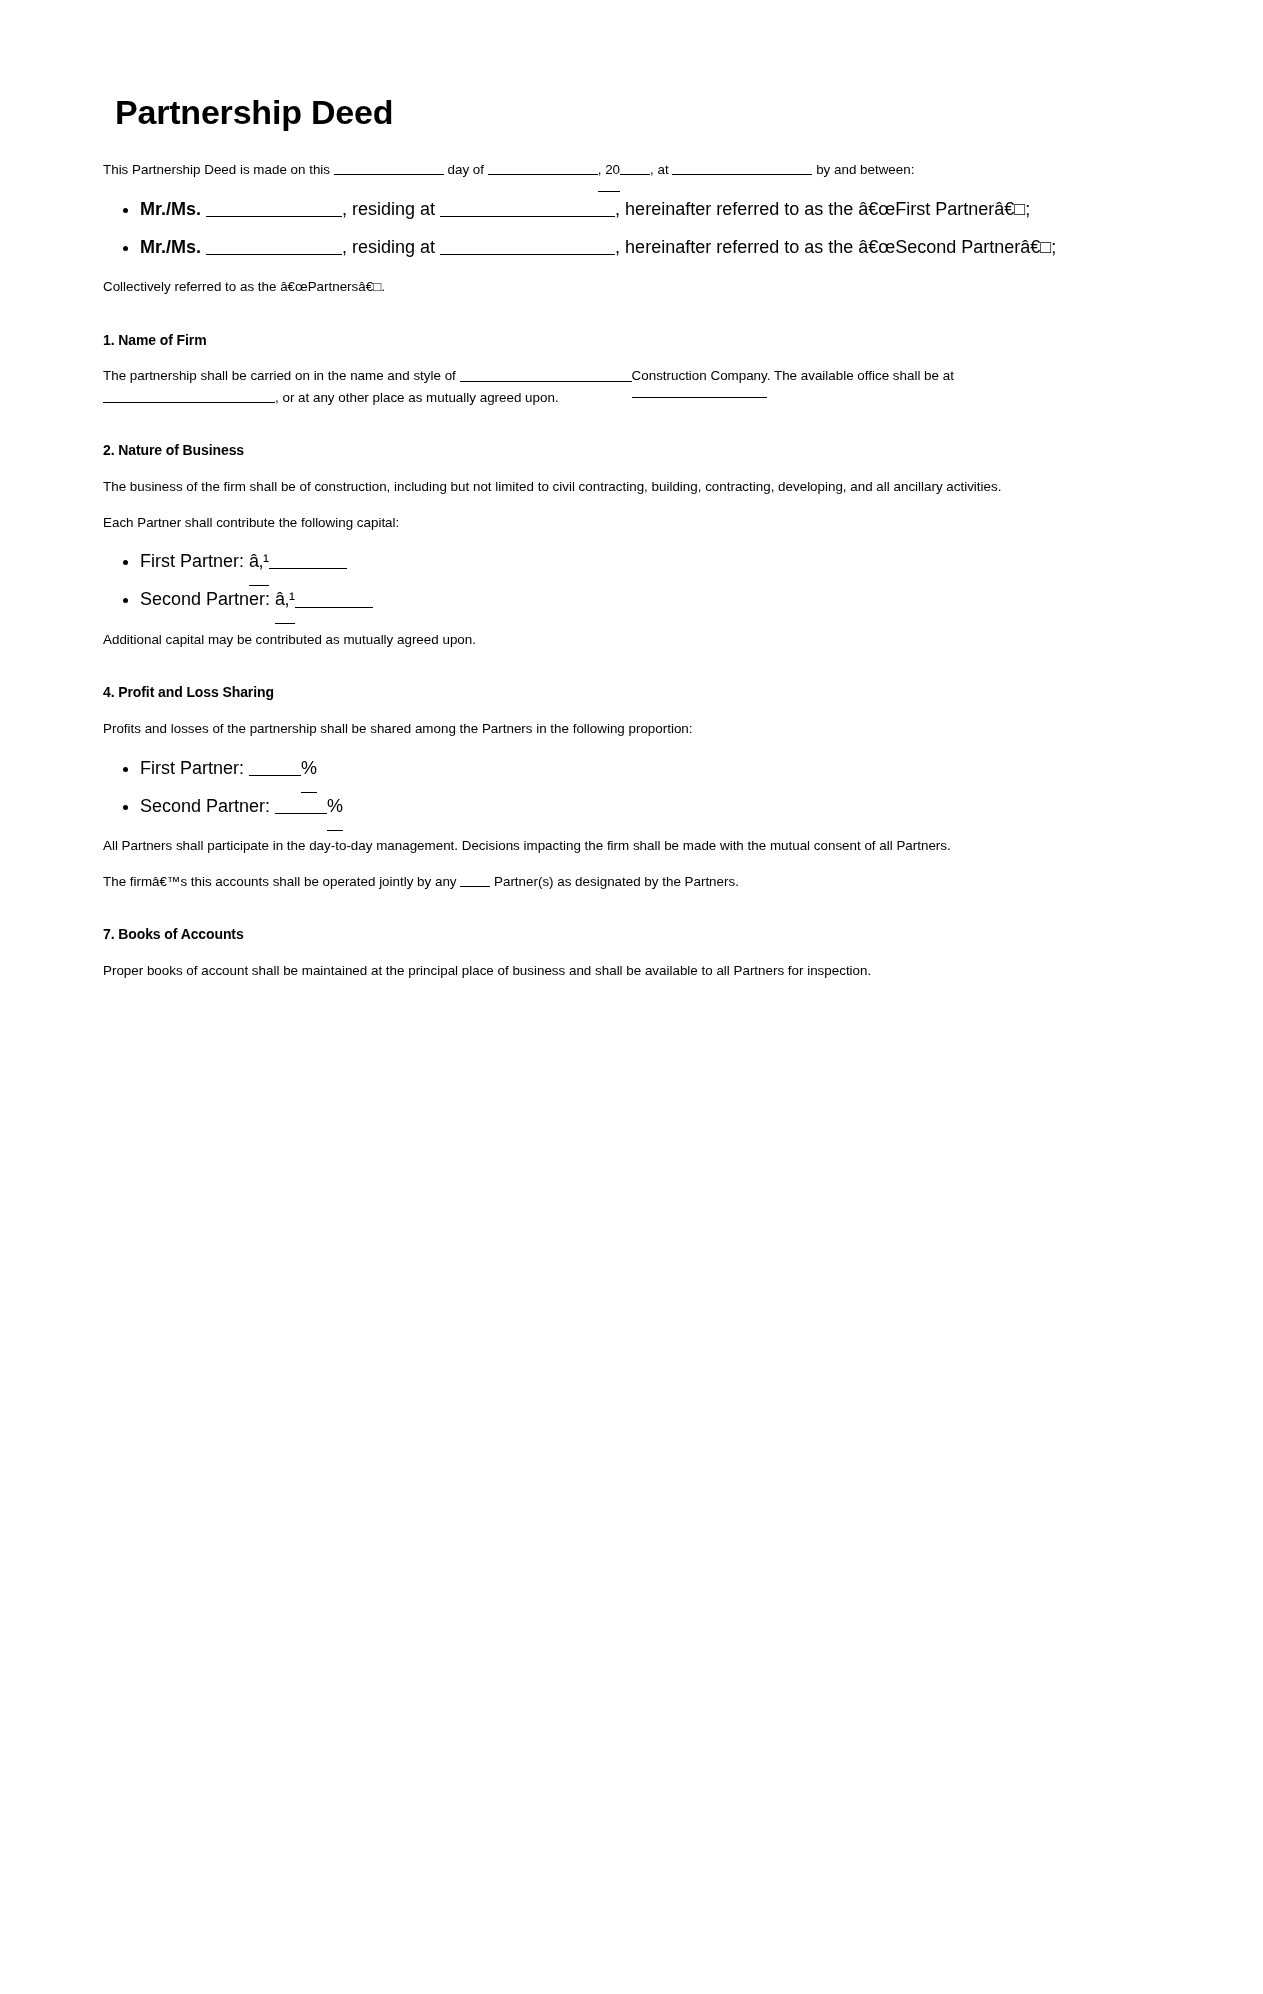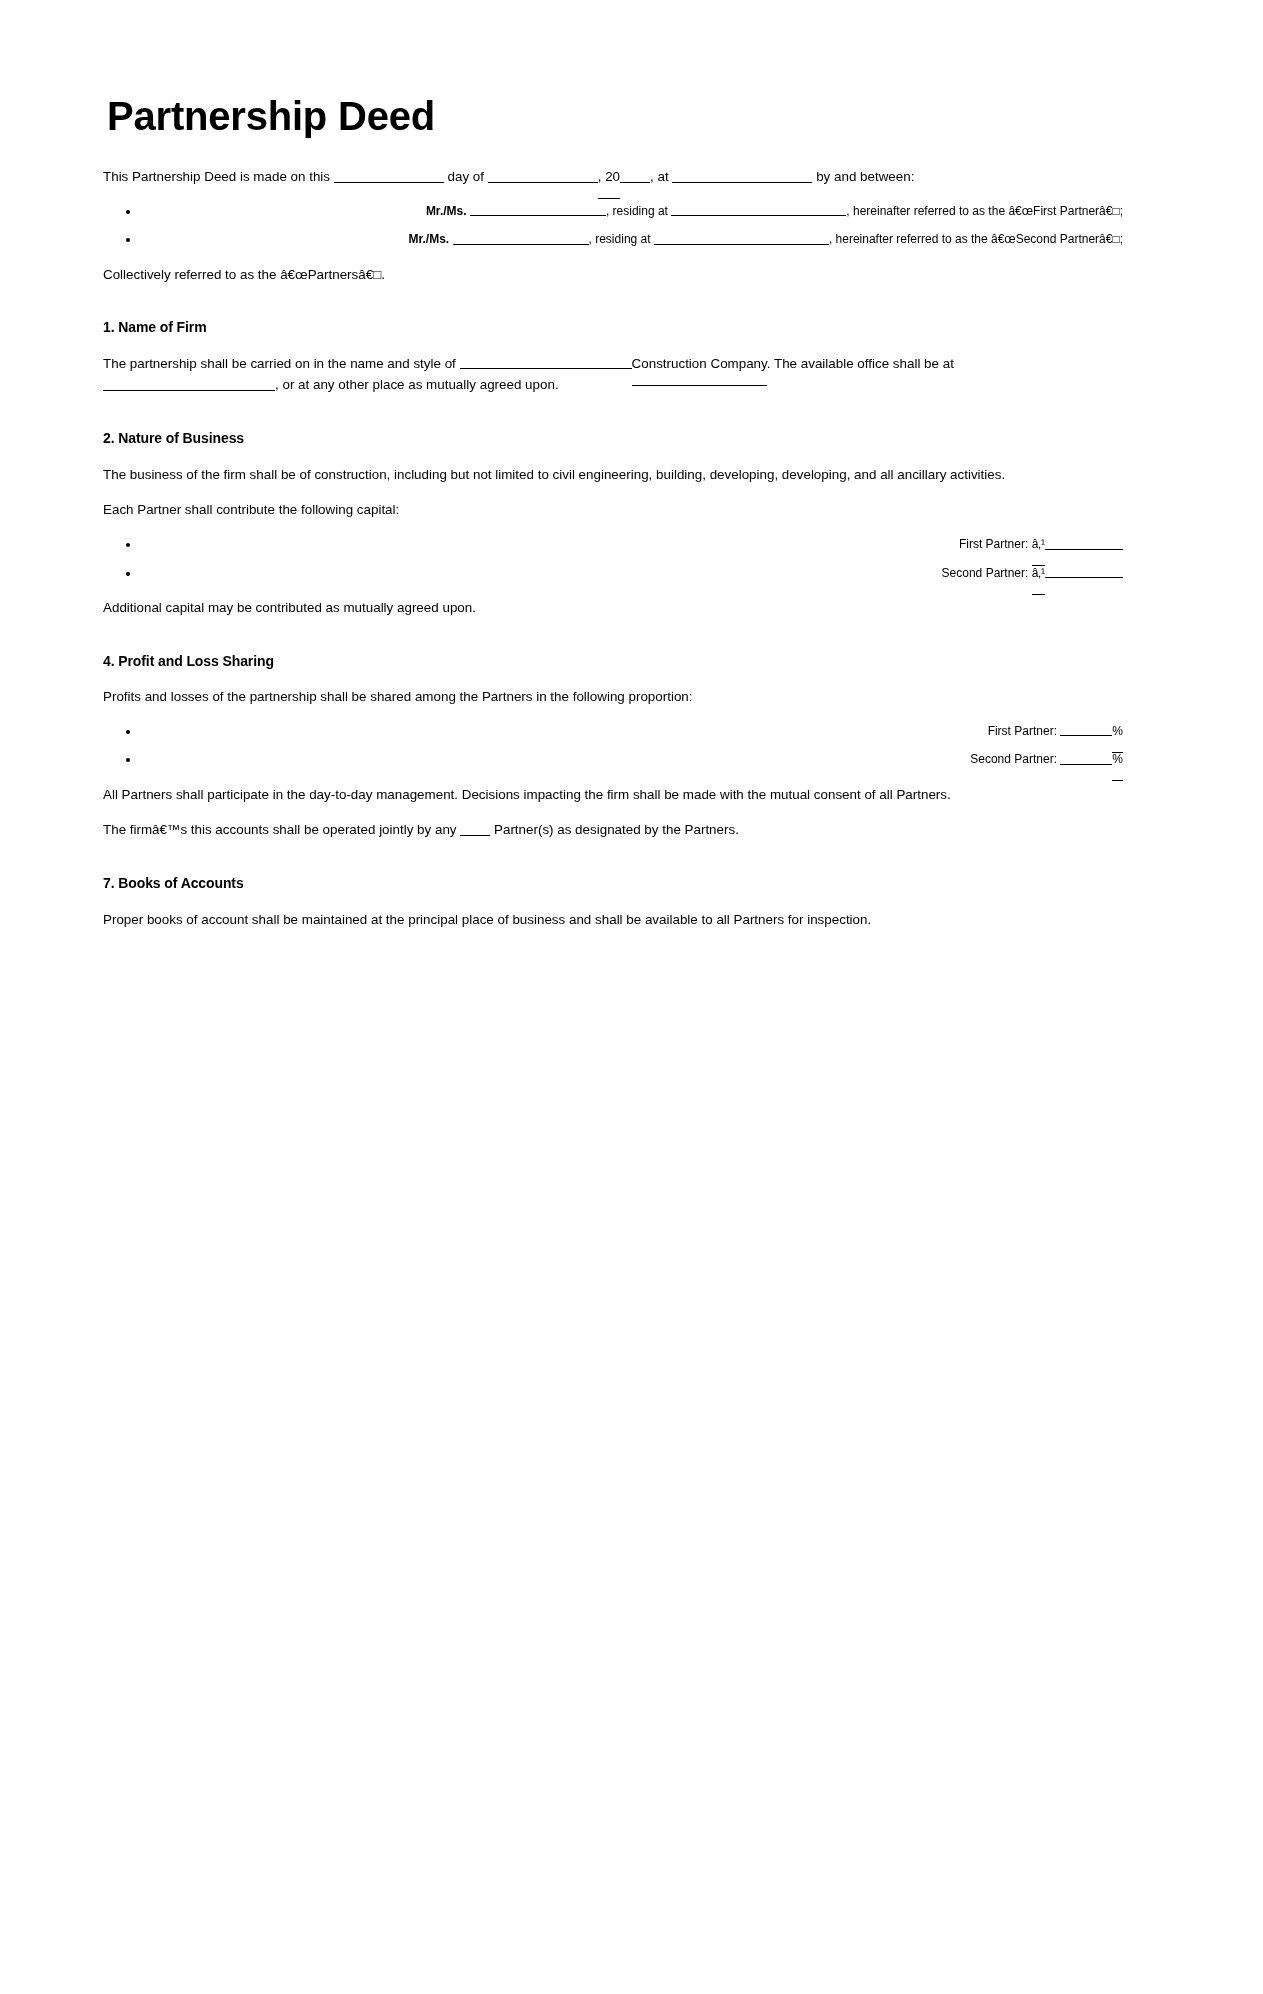--- a/index.html
+++ b/index.html
@@ -15,24 +15,24 @@
     -webkit-font-smoothing: antialiased;
   }
   .page {
     box-sizing: border-box;
     width: 1263px;
     min-height: 1994px;
     padding: 92px 140px 60px 103px;
     background: #ffffff;
   }
   .doc-title {
-    font-size: 40px;
+    font-size: 34px;
     font-weight: bold;
     letter-spacing: -0.2px;
-    margin: 0 0 26px 4px;
+    margin: 0 0 26px 12px;
     line-height: 1.2;
   }
   h2.section-heading {
     font-size: 14px;
     font-weight: bold;
     letter-spacing: -0.1px;
     margin: 34px 0 16px 0;
     line-height: 1.25;
   }
   p.body-text {
@@ -40,24 +40,23 @@
     line-height: 1.62;
     margin: 0 0 14px 0;
     text-align: left;
   }
   ul.bullets {
     margin: 10px 0 14px 0;
     padding-left: 37px;
     list-style: disc;
   }
   ul.bullets li {
-    font-size: 12px;
+    font-size: 18px;
     line-height: 1.62;
     margin: 0 0 9px 0;
-    text-align: right;
   }
   ul.bullets li:last-child { margin-bottom: 0; }
   .blank {
     display: inline-block;
     border-bottom: 1.6px solid #000;
     vertical-align: baseline;
     height: 0.95em;
     margin-bottom: -0.12em;
   }
   .u {
@@ -107,21 +106,21 @@
   <p class="body-text">Collectively referred to as the â€œPartnersâ€□.</p>
 
   <h2 class="section-heading">1. Name of Firm</h2>
   <p class="body-text">
     <span>The partnership shall be carried on in the name and style of</span>
     <span class="blank w-firm"></span><span class="u">Construction Company</span><span>. The available office shall be at</span>
     <span class="blank w-firm"></span><span>, or at any other place as mutually agreed upon.</span>
   </p>
 
   <h2 class="section-heading">2. Nature of Business</h2>
-  <p class="body-text">The business of the firm shall be of construction, including but not limited to civil engineering, building, developing, developing, and all ancillary activities.</p>
+  <p class="body-text">The business of the firm shall be of construction, including but not limited to civil contracting, building, contracting, developing, and all ancillary activities.</p>
 
   <p class="body-text">Each Partner shall contribute the following capital:</p>
   <ul class="bullets">
     <li>
       <span>First Partner:</span>
       <span class="u">â‚¹</span><span class="blank w-mid"></span>
     </li>
     <li>
       <span>Second Partner:</span>
       <span class="u">â‚¹</span><span class="blank w-mid"></span>

